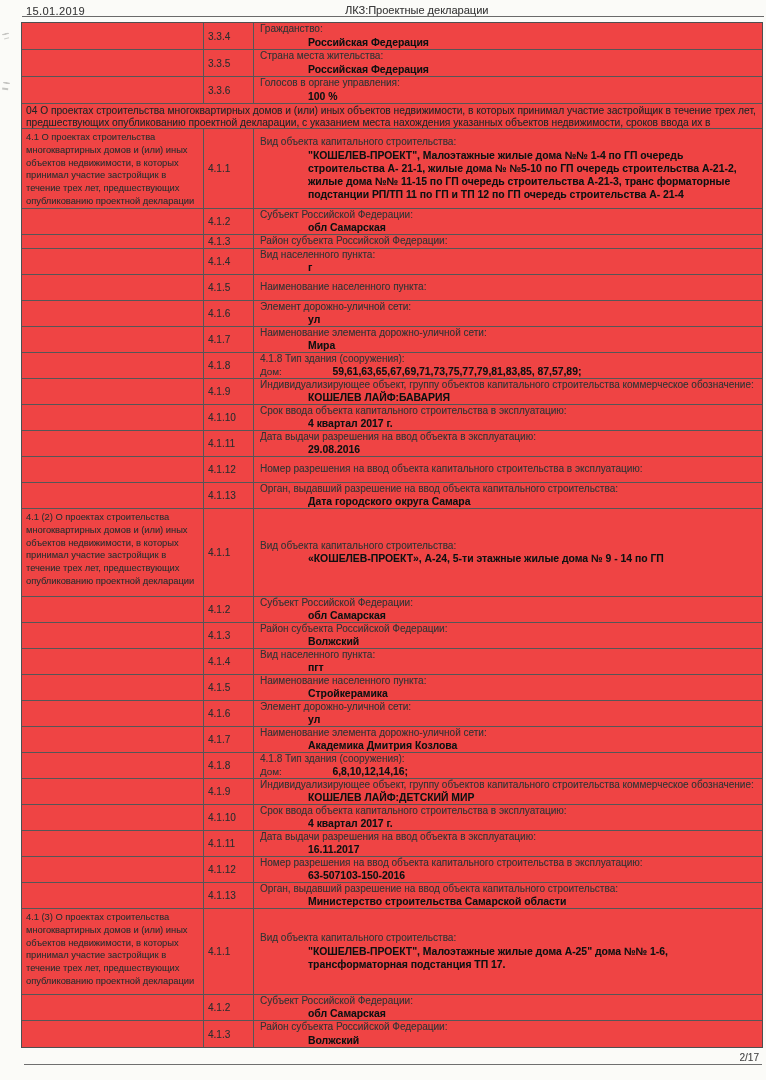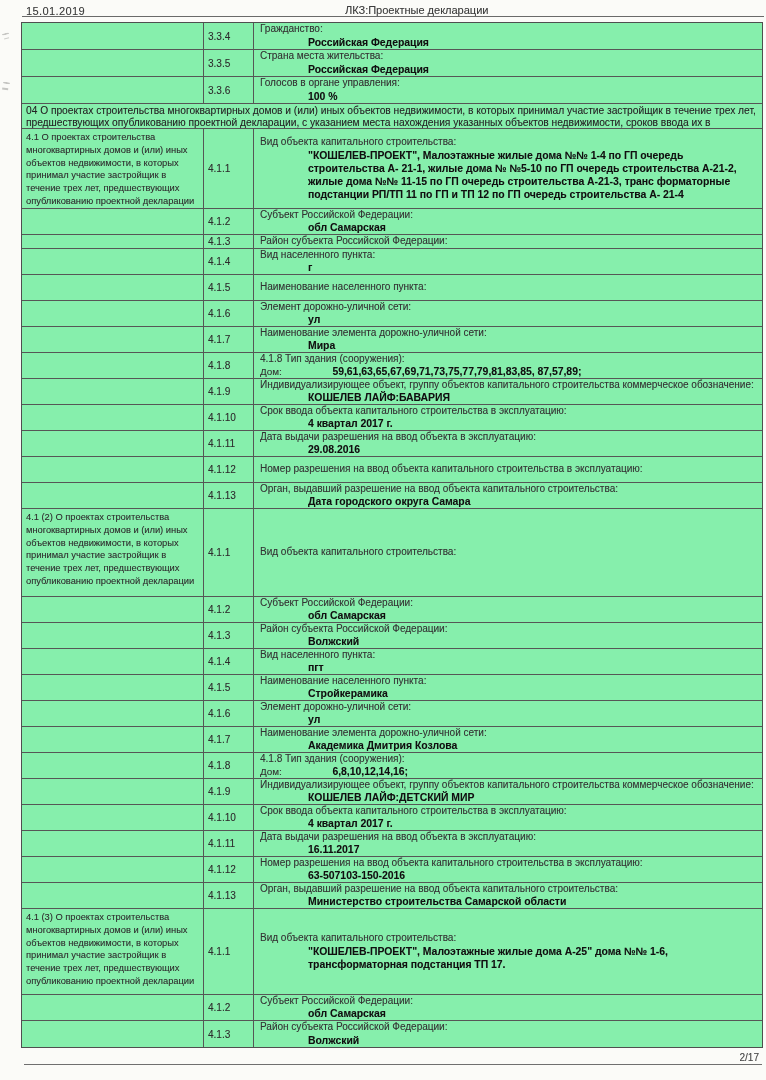--- a/index.html
+++ b/index.html
@@ -25,21 +25,21 @@
   .pmark { position: absolute; width: 7px; border-top: 2px solid #9b9b98; opacity: .55; border-radius: 2px; }
   .pmark.m1 { left: 2px; top: 33px; transform: rotate(-14deg); }
   .pmark.m1::after { content:""; position:absolute; left:1px; top:3px; width:5px; border-top:1.5px solid #a8a8a4; }
   .pmark.m2 { left: 3px; top: 82px; transform: rotate(8deg); }
   .pmark.m2::after { content:""; position:absolute; left:0px; top:4px; width:6px; border-top:2px solid #9b9b98; }
 
   
   .doc-table {
     position: absolute; left: 21px; top: 22px; width: 742px;
     border: 1px solid #4f4f4f;
-    background: #86efac;
+    background: #ef4444;
   }
   .row { display: flex; height: 26px; border-bottom: 1px solid #565656; overflow: hidden; }
   .row-top  { height: 27px; }
   .row-thin { height: 14px; }
   .row-04   { height: 25px; }
   .block:last-child .row:last-child { border-bottom: none; }
 
   .cell { overflow: hidden; }
   .c-left {
     width: 182px; flex: 0 0 182px;
@@ -225,20 +225,21 @@
               <div class="val bold">Дата городского округа Самара</div>
             </div>
           </div>
         </div>
         <div class="block">
           <div class="row row-first">
             <div class="cell c-left">4.1 (2) О проектах строительства многоквартирных домов и (или) иных объектов недвижимости, в которых принимал участие застройщик в течение трех лет, предшествующих опубликованию проектной декларации</div>
             <div class="cell c-num">4.1.1</div>
             <div class="cell c-content">
               <div class="lab">Вид объекта капитального строительства:</div>
+              <div class="val bold">«КОШЕЛЕВ-ПРОЕКТ», А-24, 5-ти этажные жилые дома № 9 - 14 по ГП</div>
             </div>
           </div>
           <div class="row">
             <div class="cell c-left"></div>
             <div class="cell c-num">4.1.2</div>
             <div class="cell c-content">
               <div class="lab">Субъект Российской Федерации:</div>
               <div class="val bold">обл Самарская</div>
             </div>
           </div>

